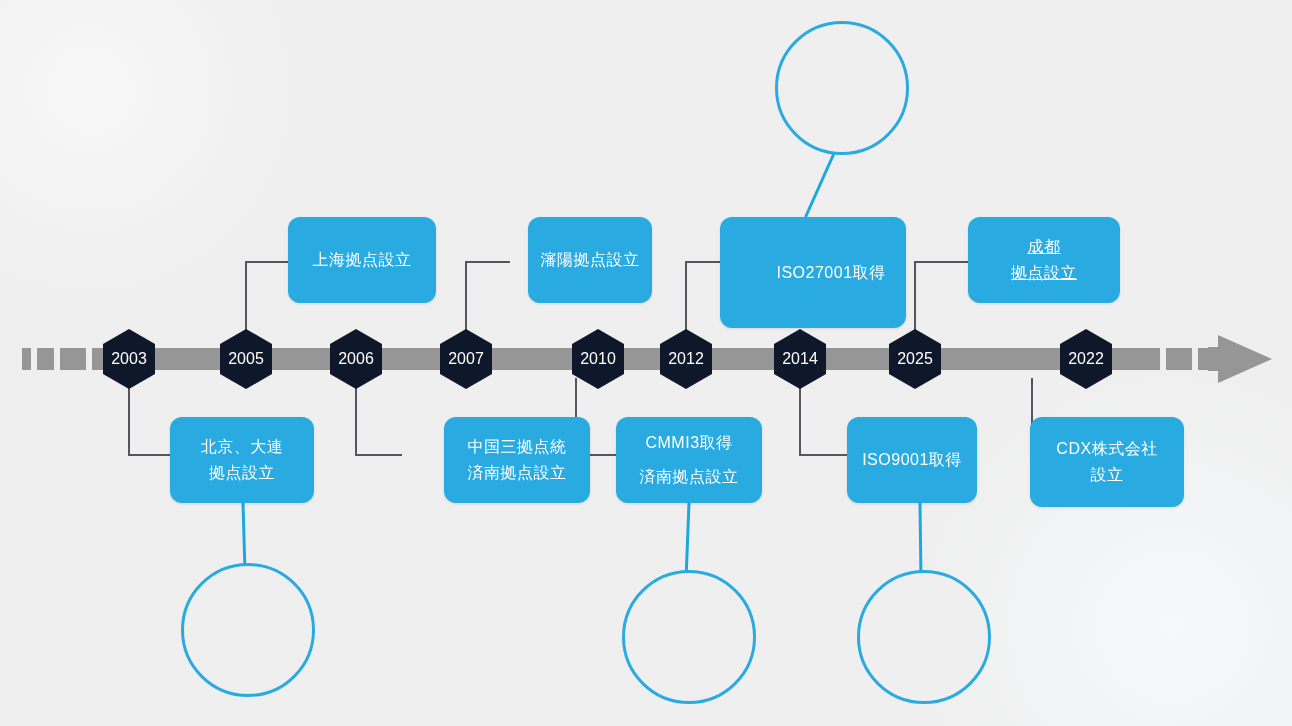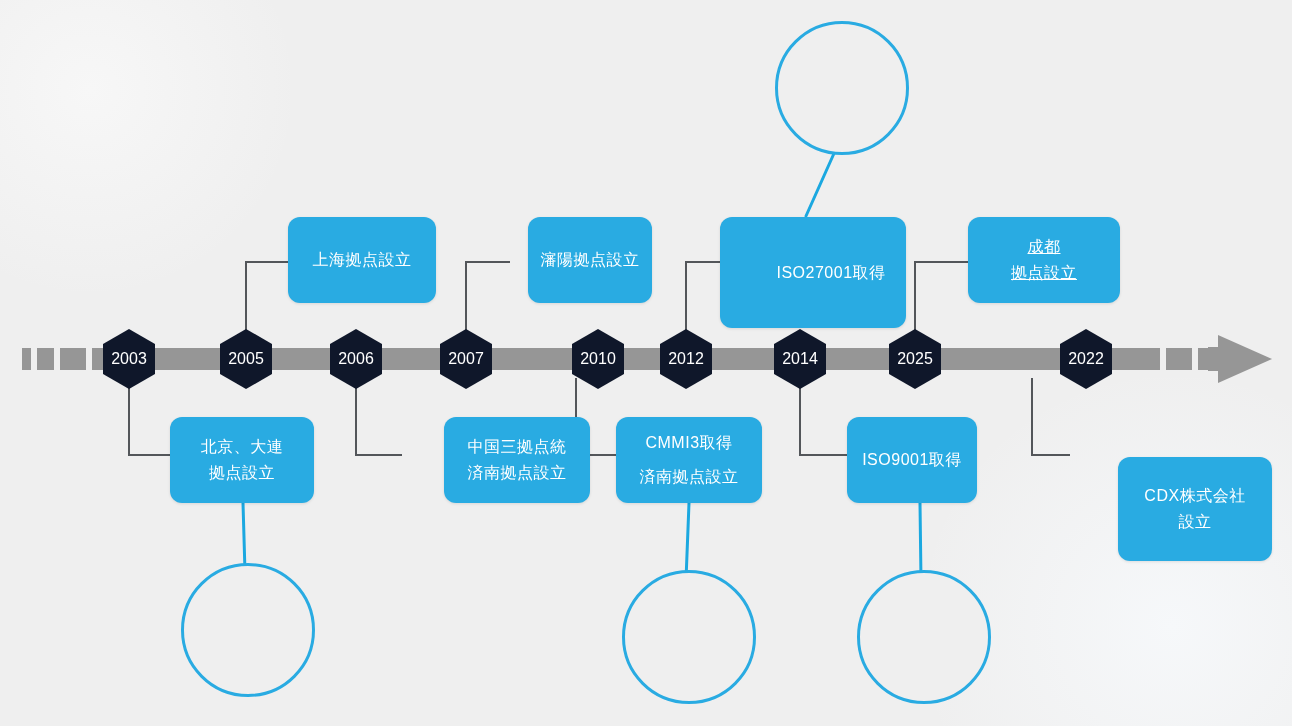--- a/index.html
+++ b/index.html
@@ -222,21 +222,21 @@
 
   <div class="box" style="left:616px;top:417px;width:146px;height:86px;gap:8px;">
     <span class="ln">CMMI3取得</span>
     <span class="ln">済南拠点設立</span>
   </div>
 
   <div class="box" style="left:847px;top:417px;width:130px;height:86px;">
     <span class="ln">ISO9001取得</span>
   </div>
 
-  <div class="box" style="left:1118px;top:417px;width:154px;height:104px;margin-top:40px;">
+  <div class="box" style="left:1030px;top:417px;width:154px;height:90px;">
     <span class="ln">CDX株式会社</span>
     <span class="ln">設立</span>
   </div>
 
   <div class="hex" style="left:103px;top:329px;">
     <span>2003</span>
   </div>
   <div class="hex" style="left:220px;top:329px;">
     <span>2005</span>
   </div>

